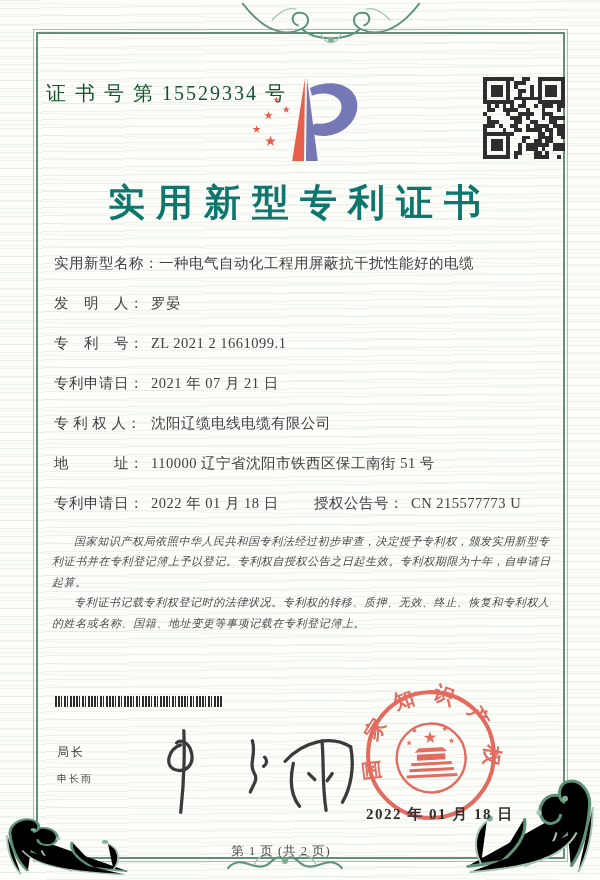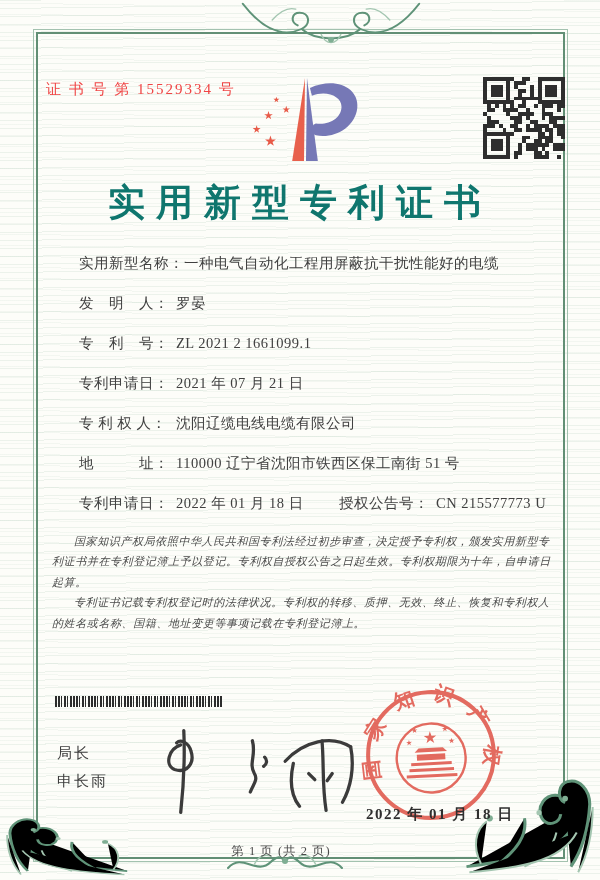--- a/index.html
+++ b/index.html
@@ -18,47 +18,47 @@
   .frame-outer{
     position:absolute;left:33px;top:29px;width:533px;height:831px;
     border:1px solid #a3c2af;
   }
   .frame-inner{
     position:absolute;inset:2px;
     border:2.5px solid #628f75;
   }
   .cert-no{
     position:absolute;left:46px;top:80px;
-    font-size:15px;letter-spacing:2px;color:#ef4444;
+    font-size:20px;letter-spacing:2px;color:#14532d;
   }
   .logo{position:absolute;left:231px;top:74px;width:148px;height:94px;}
   .qr{position:absolute;left:483px;top:77px;width:82px;height:82px;}
   .title{
     position:absolute;left:0;top:178px;width:600px;text-align:center;
     font-size:37px;font-weight:600;letter-spacing:11px;color:#0f766e;
   }
-  .fields{position:absolute;left:54px;top:254px;width:500px;font-size:14.5px;color:#404040;margin-left:25px;}
+  .fields{position:absolute;left:54px;top:254px;width:500px;font-size:14.5px;color:#404040;}
   .frow{height:40px;position:relative;white-space:nowrap;}
   .flabel{display:inline-block;min-width:97px;letter-spacing:.5px;}
   .fvalue{letter-spacing:.5px;}
   .fpair.second{position:absolute;left:260px;top:0;}
   .paras{
     position:absolute;left:52px;top:531px;width:502px;
     font-size:11px;line-height:20.4px;color:#4a4a4a;
     font-style:italic;letter-spacing:.6px;
   }
   .paras p{margin:0;text-indent:2em;}
   .barcode{
     position:absolute;left:55px;top:696px;width:168px;height:11px;
     background-image:
       repeating-linear-gradient(90deg,#2d2d2d 0 1px,rgba(0,0,0,0) 1px 3px,#2d2d2d 3px 5px,rgba(0,0,0,0) 5px 6px),
       repeating-linear-gradient(90deg,#2d2d2d 0 2px,rgba(0,0,0,0) 2px 9px);
   }
-  .sig-role{position:absolute;left:57px;top:744px;font-size:15px;color:#3c3c3c;letter-spacing:2px;}
-  .sig-name{position:absolute;left:57px;top:772px;font-size:15px;color:#3c3c3c;letter-spacing:2px;}
+  .sig-role{position:absolute;left:57px;top:744px;font-size:12px;color:#3c3c3c;letter-spacing:2px;}
+  .sig-name{position:absolute;left:57px;top:772px;font-size:10px;color:#3c3c3c;letter-spacing:2px;}
   .signature{position:absolute;left:150px;top:722px;width:215px;height:98px;}
   .seal{position:absolute;left:357px;top:681px;width:148px;height:148px;opacity:.88;transform:rotate(-3deg);}
   .seal-date{
     position:absolute;left:366px;top:805px;font-size:15px;color:#2f2f2f;
     letter-spacing:1.5px;font-weight:600;z-index:5;
   }
   .footer{
     position:absolute;left:0;top:843px;width:504px;text-align:center;
     font-size:12.5px;color:#4a4a4a;letter-spacing:1px;padding-left:29px;
   }

